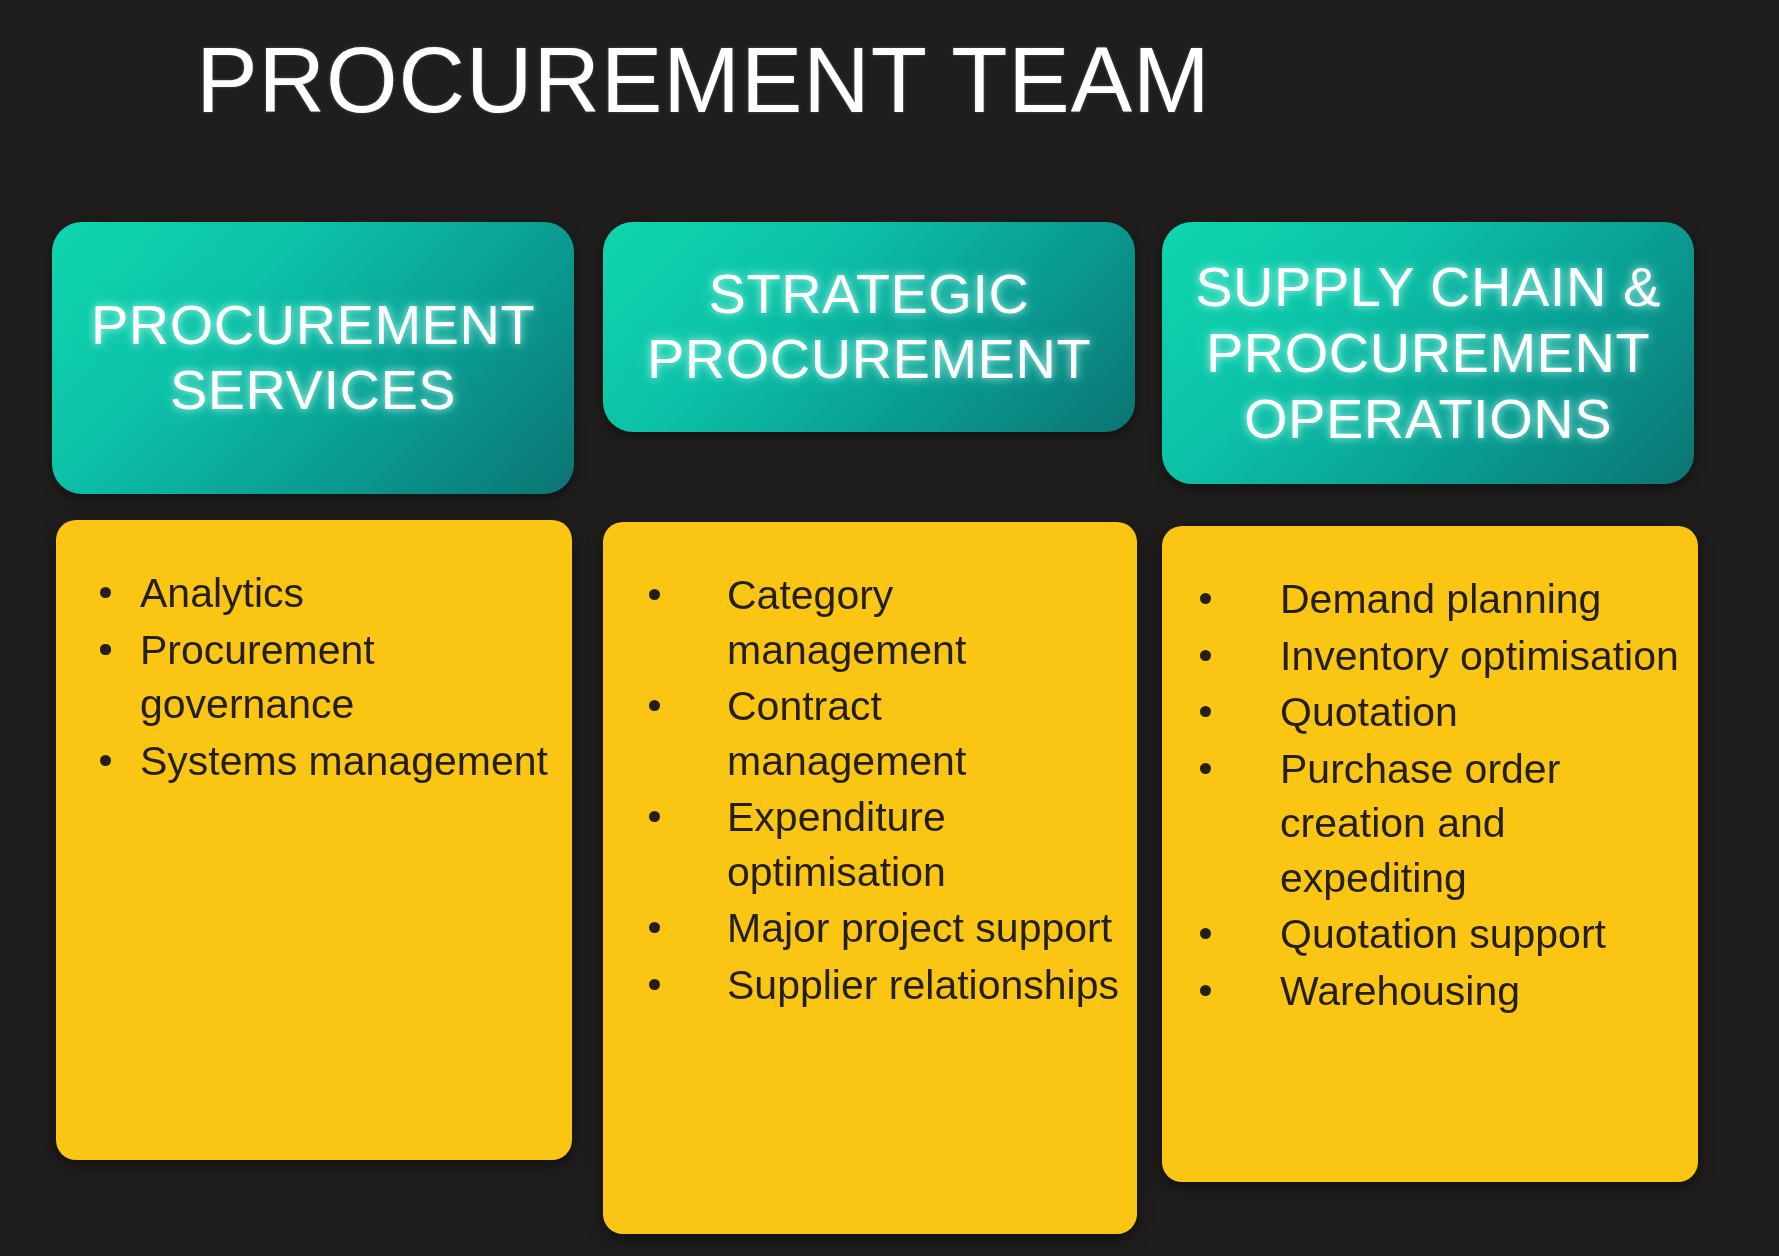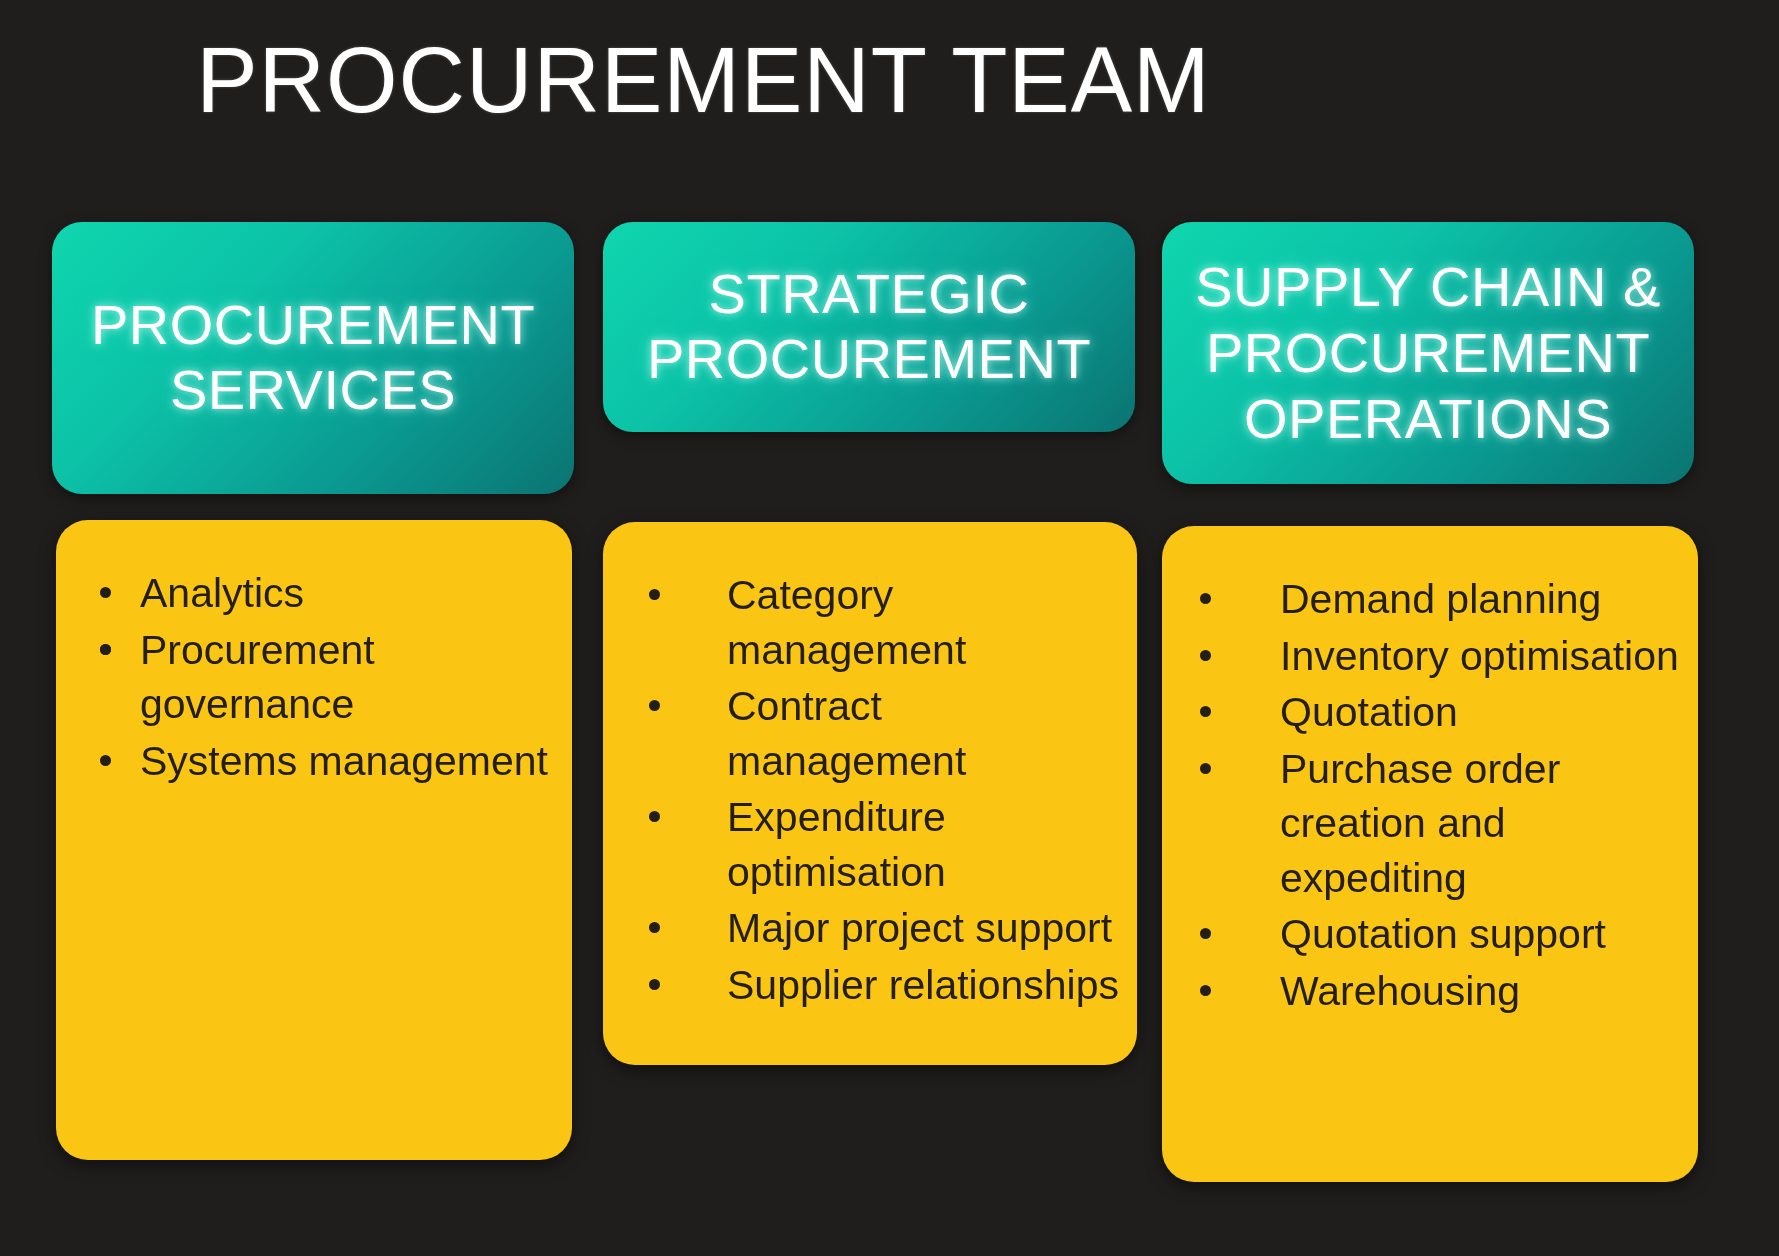--- a/index.html
+++ b/index.html
@@ -49,27 +49,27 @@
     font-size:56px;
     font-weight:400;
     line-height:1.16;
     letter-spacing:.5px;
     text-shadow:0 0 9px rgba(190,255,245,.85), 0 0 22px rgba(120,245,225,.35);
   }
   .col-2 .head-title{ font-size:56px; line-height:1.18; }
 
   .body-card{
     position:absolute;
-    border-radius:32px;
+    border-radius:20px;
     background:#fbc513;
     box-shadow:0 5px 16px rgba(0,0,0,.5);
     box-sizing:border-box;
   }
   .col-0 .body-card{ left:4px;  top:330px; width:516px; height:640px; padding:46px 14px 0 22px; }
-  .col-1 .body-card{ left:-10px;top:332px; width:534px; height:543px; padding:46px 10px 0 16px; }
+  .col-1 .body-card{ left:-10px;top:332px; width:534px; height:712px; padding:46px 10px 0 16px; }
   .col-2 .body-card{ left:-6px; top:336px; width:536px; height:656px; padding:46px 10px 0 10px; }
 
   ul.feature-list{
     list-style:none; margin:0; padding:0;
     color:#241f16;
     font-size:41px;
     font-weight:500;
     line-height:1.33;
   }
   ul.feature-list li{

